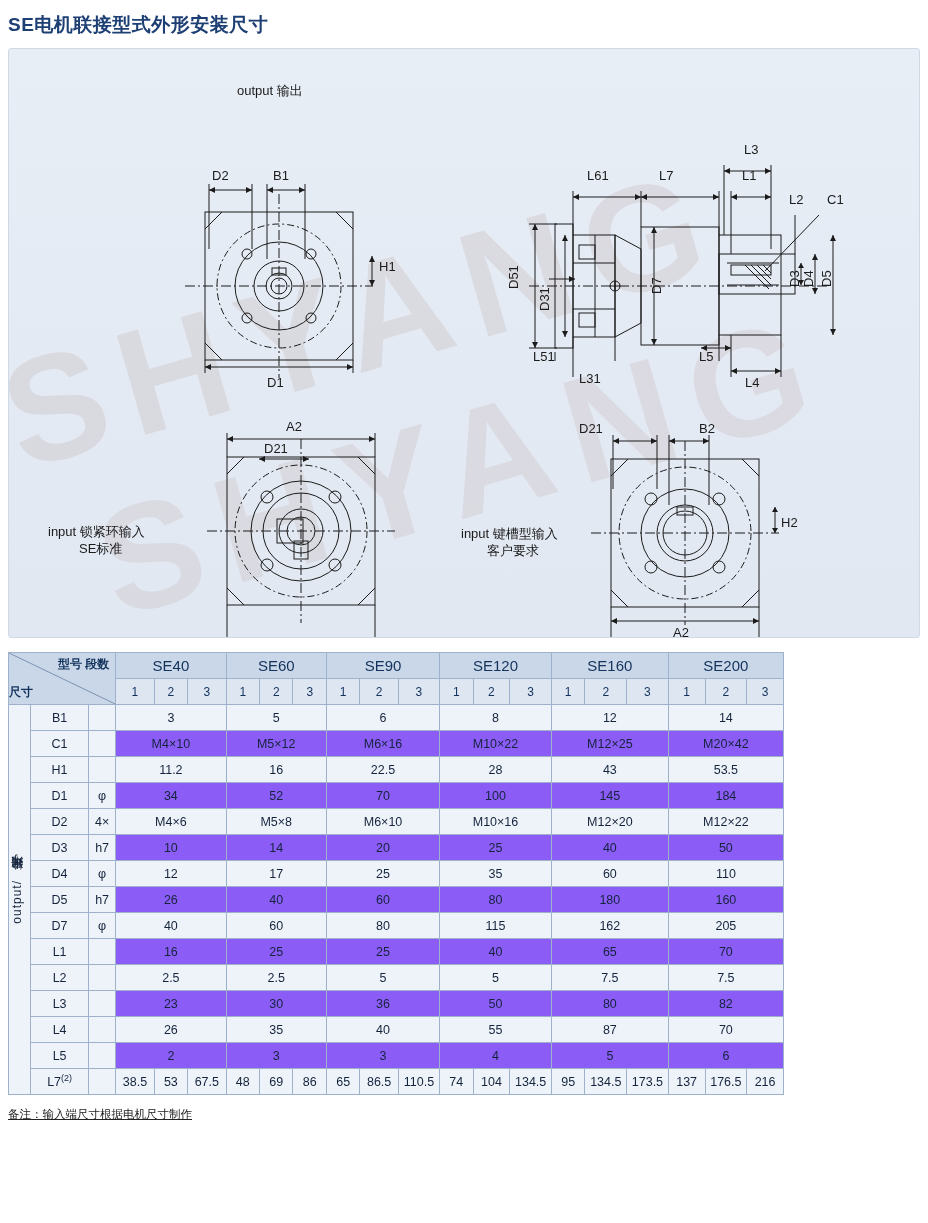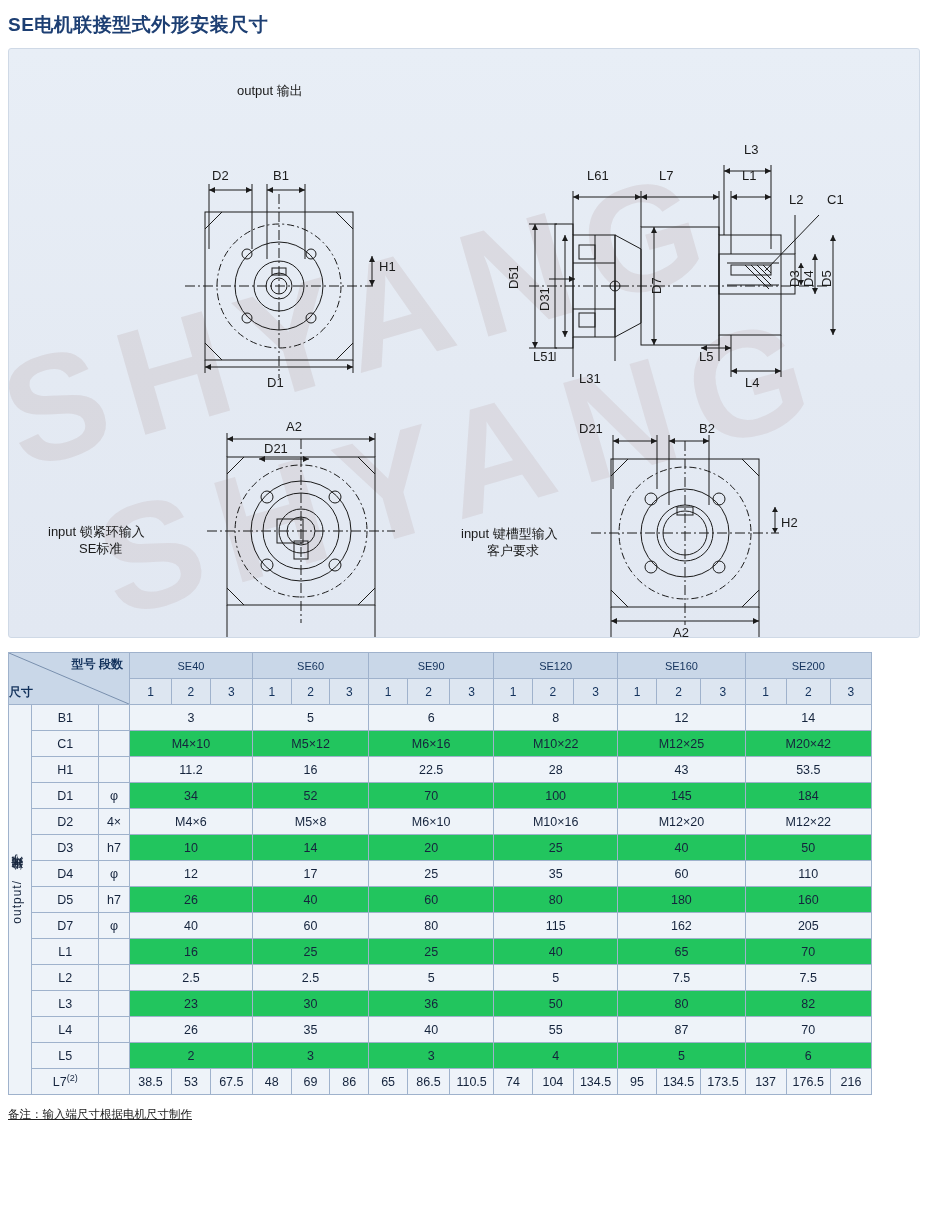--- a/index.html
+++ b/index.html
@@ -54,35 +54,35 @@
   .lbl {
     font-family: "Liberation Sans", sans-serif;
     font-size: 13px;
     fill: #1b1b1b;
   }
   .sup { font-size: 9px; }
   
   .table-wrap { margin: 14px 8px 0 8px; }
   table.spec {
     border-collapse: collapse;
-    width: 864px;
+    width: 776px;
     font-size: 12.5px;
     color: #15243d;
   }
   table.spec td, table.spec th {
     border: 1px solid #9fb2cc;
     text-align: center;
     padding: 0;
     height: 26px;
     font-weight: normal;
   }
   .hdr-model {
     background: #c9d7e8;
     font-weight: bold;
-    font-size: 11px;
+    font-size: 15px;
     color: #13325c;
     height: 30px;
   }
   .hdr-seg {
     background: #dde6f1;
     font-size: 12px;
     color:#13325c;
     height: 22px;
   }
   .corner {
@@ -103,21 +103,21 @@
     writing-mode: vertical-rl;
     transform: rotate(180deg);
     white-space: nowrap;
     font-size: 12px;
     color:#15243d;
     letter-spacing: 1px;
   }
   .dim-name { width: 86px; background:#eef3f9; }
   .dim-sym { width: 38px; background:#eef3f9; }
   .val { background:#eef3f9; }
-  .val-alt { background:#22c55e; }
+  .val-alt { background:#8b5cf6; }
   .seg { width: 50px; }
   
   .notes {
     margin: 10px 8px 0 8px;
     font-size: 11.5px;
     color: #222;
     line-height: 1.7;
     text-decoration: underline;
   }
   .notes .row2 { display:flex; }

